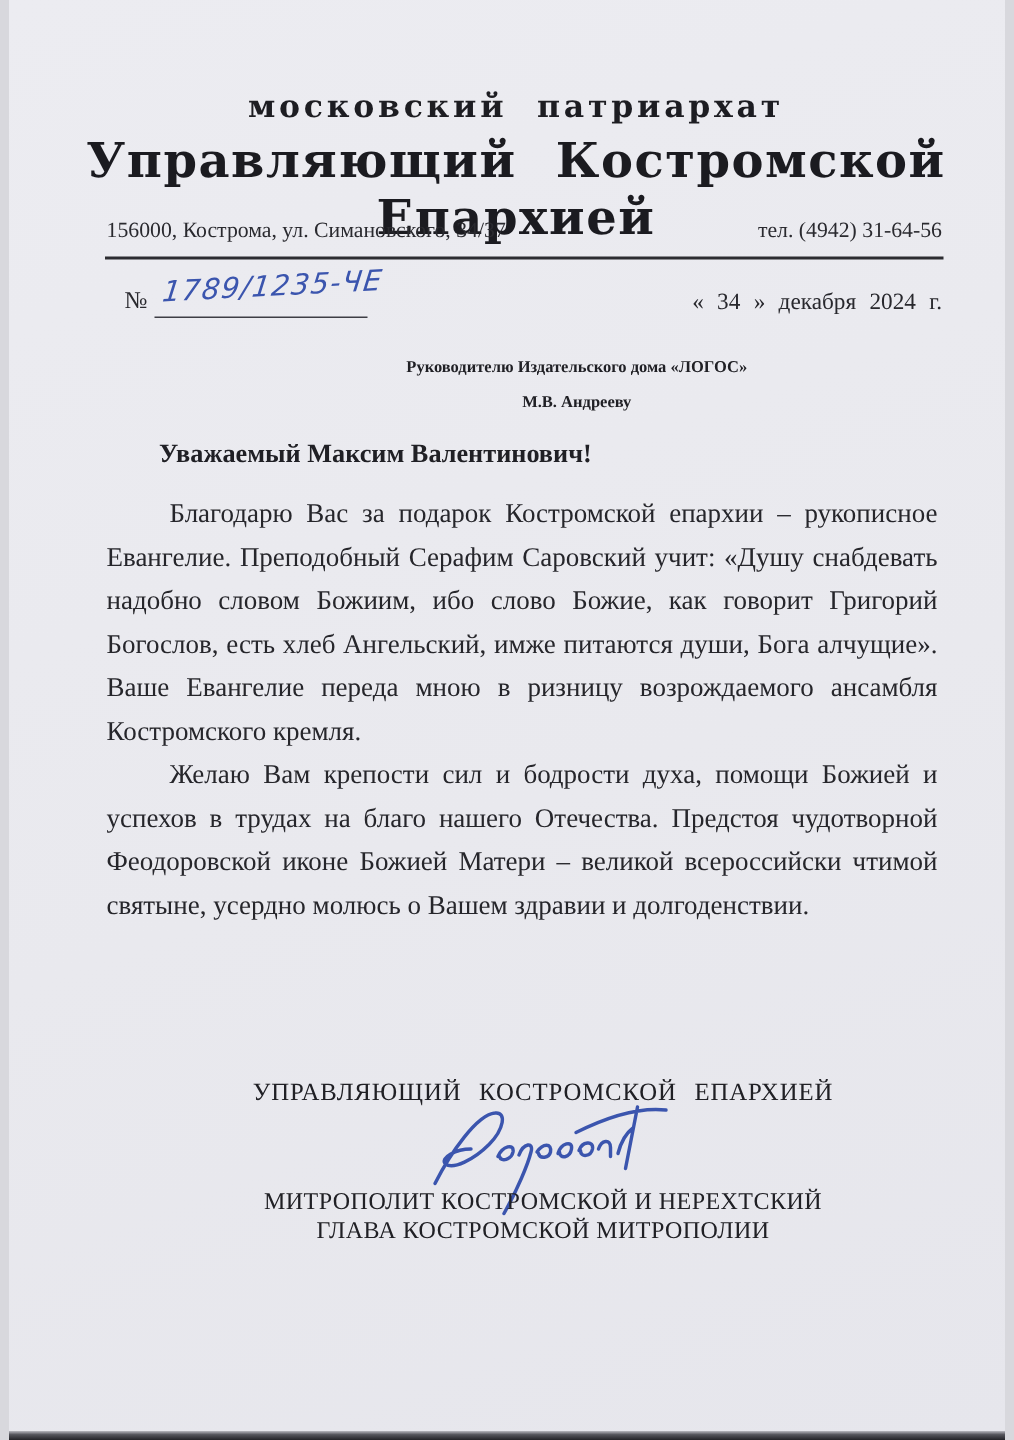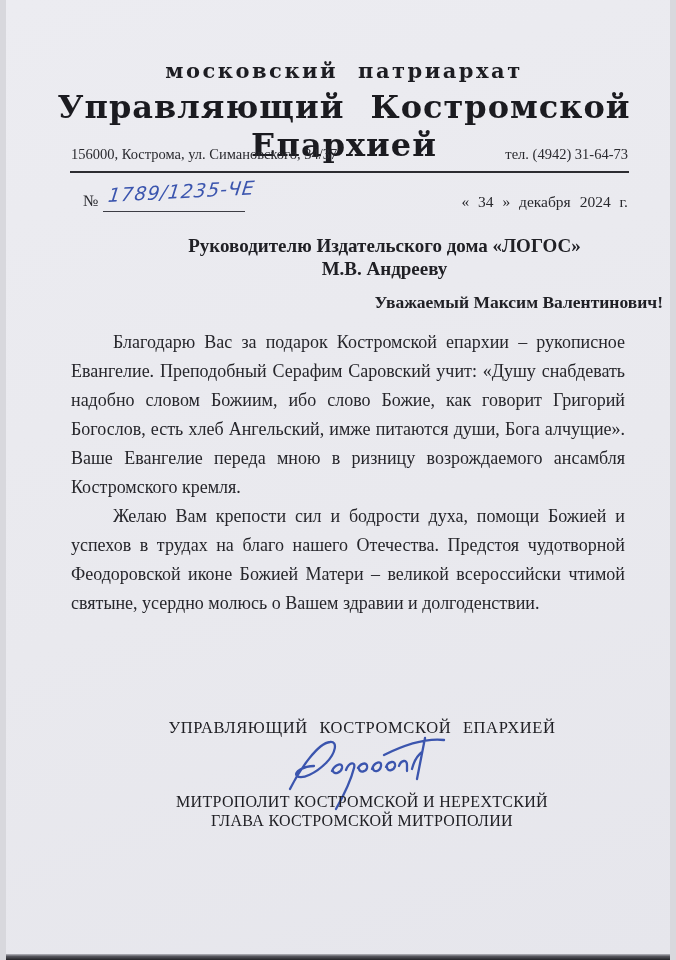--- a/index.html
+++ b/index.html
@@ -100,28 +100,28 @@
     color: #28282d;
     white-space: nowrap;
   }
 
   
   .addressee {
     position: absolute;
     top: 234px; left: 100px; width: 557px;
     text-align: center;
     font-weight: bold;
-    font-size: 19px;
+    font-size: 11px;
     line-height: 23px;
     color: #202025;
   }
   .salutation {
     position: absolute;
     top: 292px; left: 100px; width: 557px;
-    text-align: right;
+    text-align: left;
     font-weight: bold;
     font-size: 17.5px;
     color: #202025;
   }
 
   
   .body-text {
     position: absolute;
     top: 328px; left: 65px; width: 554px;
     font-size: 18px;
@@ -170,21 +170,21 @@
 </head>
 <body>
 
 <div class="page">
 
   <div class="patriarchate">московский патриархат</div>
   <div class="eparchy-title">Управляющий Костромской Епархией</div>
 
   <div class="address-row">
     <span>156000, Кострома, ул. Симановского,  34/37</span>
-    <span>тел. (4942)  31-64-73</span>
+    <span>тел. (4942)  31-64-56</span>
   </div>
 
   <div class="rule"></div>
 
   <div class="ref-row">
     <span class="ref-no">№</span>
     <span class="ref-line"></span>
     <span class="ref-value">1789/1235-ЧЕ</span>
     <span class="ref-date">« 34 »   декабря    2024 г.</span>
   </div>

